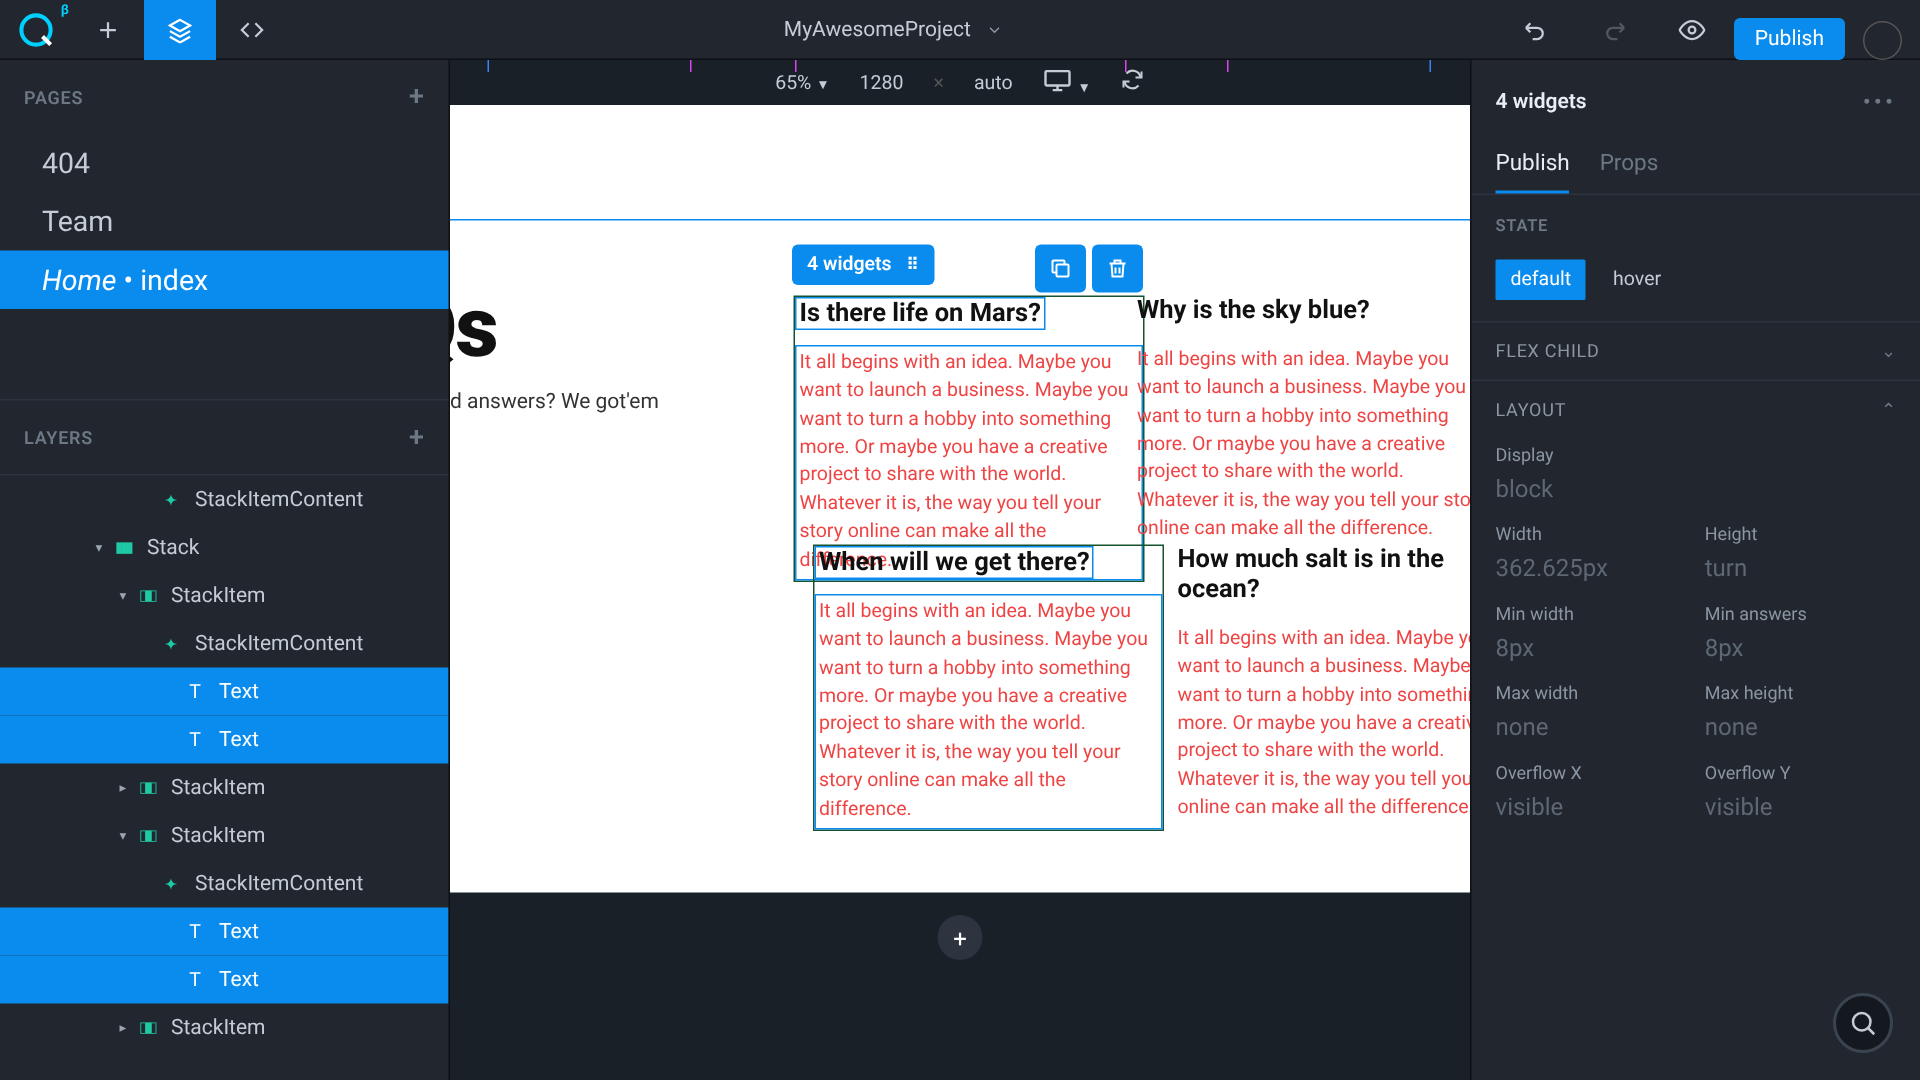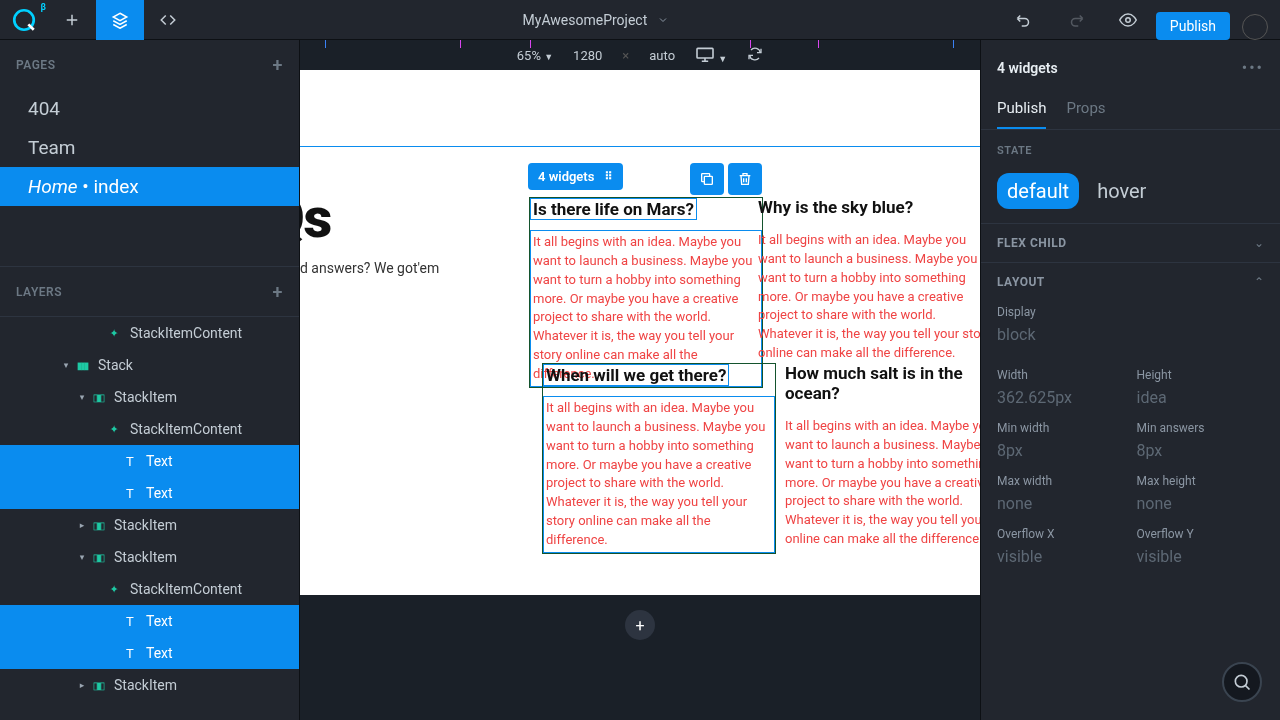--- a/index.html
+++ b/index.html
@@ -61,27 +61,27 @@
 .inspector{width:300px;background:#22262e;overflow-y:auto;border-left:1px solid #0d1014}
 .insp-head{padding:18px 16px 14px;display:flex;align-items:center;justify-content:space-between}
 .insp-head h4{font-size:14px;font-weight:600;color:#e8eef3}
 .dots{color:#6c7884;font-size:16px;letter-spacing:2px}
 .tabs{display:flex;gap:20px;padding:0 16px;border-bottom:1px solid #2d3440}
 .tab{padding:8px 0 10px;font-size:15px;color:#6c7884;cursor:pointer}
 .tab.active{color:#e8eef3;border-bottom:2px solid #0a8cef}
 .insp-section{padding:14px 16px 6px}
 .insp-label{font-size:11px;color:#6c7884;font-weight:600;letter-spacing:0.5px;margin-bottom:10px}
 .state-row{display:flex;gap:8px;padding:0 16px 14px}
-.state-chip{padding:6px 10px;border-radius:12px;font-size:20px;cursor:pointer;color:#c4cdd5}
+.state-chip{padding:6px 10px;border-radius:1px;font-size:13px;cursor:pointer;color:#c4cdd5}
 .state-chip.active{background:#0a8cef;color:#fff}
 .accordion{padding:12px 16px;border-top:1px solid #2d3440;display:flex;align-items:center;justify-content:space-between;cursor:pointer}
-.accordion h5{font-size:12px;color:#8b96a3;font-weight:700;letter-spacing:0.5px}
+.accordion h5{font-size:12px;color:#8b96a3;font-weight:400;letter-spacing:0.5px}
 .chev{color:#6c7884;font-size:12px}
 .prop-grid{padding:4px 16px 10px}
-.prop-single{margin-bottom:24px}
+.prop-single{margin-bottom:14px}
 .prop-row{display:flex;gap:12px;margin-bottom:14px}
 .prop-col{flex:1}
 .prop-lbl{font-size:12px;color:#8b96a3;margin-bottom:6px}
 .prop-val{font-size:16px;color:#5d6874}
 .plus-icon{font-size:18px;color:#6c7884;cursor:pointer}
 .help-fab{position:absolute;right:18px;bottom:18px;width:40px;height:40px;border-radius:50%;background:#14181f;border:2px solid #3a4450;display:flex;align-items:center;justify-content:center;cursor:pointer}
 .help-fab svg{width:20px;height:20px}
 </style>
 </head>
 <body>
@@ -336,21 +336,21 @@
         <div class="prop-lbl">Display</div>
         <div class="prop-val">block</div>
       </div>
       <div class="prop-row">
         <div class="prop-col">
             <div class="prop-lbl">Width</div>
             <div class="prop-val">362.625px</div>
           </div>
         <div class="prop-col">
             <div class="prop-lbl">Height</div>
-            <div class="prop-val">idea</div>
+            <div class="prop-val">turn</div>
           </div>
       </div>
       <div class="prop-row">
         <div class="prop-col">
             <div class="prop-lbl">Min width</div>
             <div class="prop-val">8px</div>
           </div>
         <div class="prop-col">
             <div class="prop-lbl">Min answers</div>
             <div class="prop-val">8px</div>

